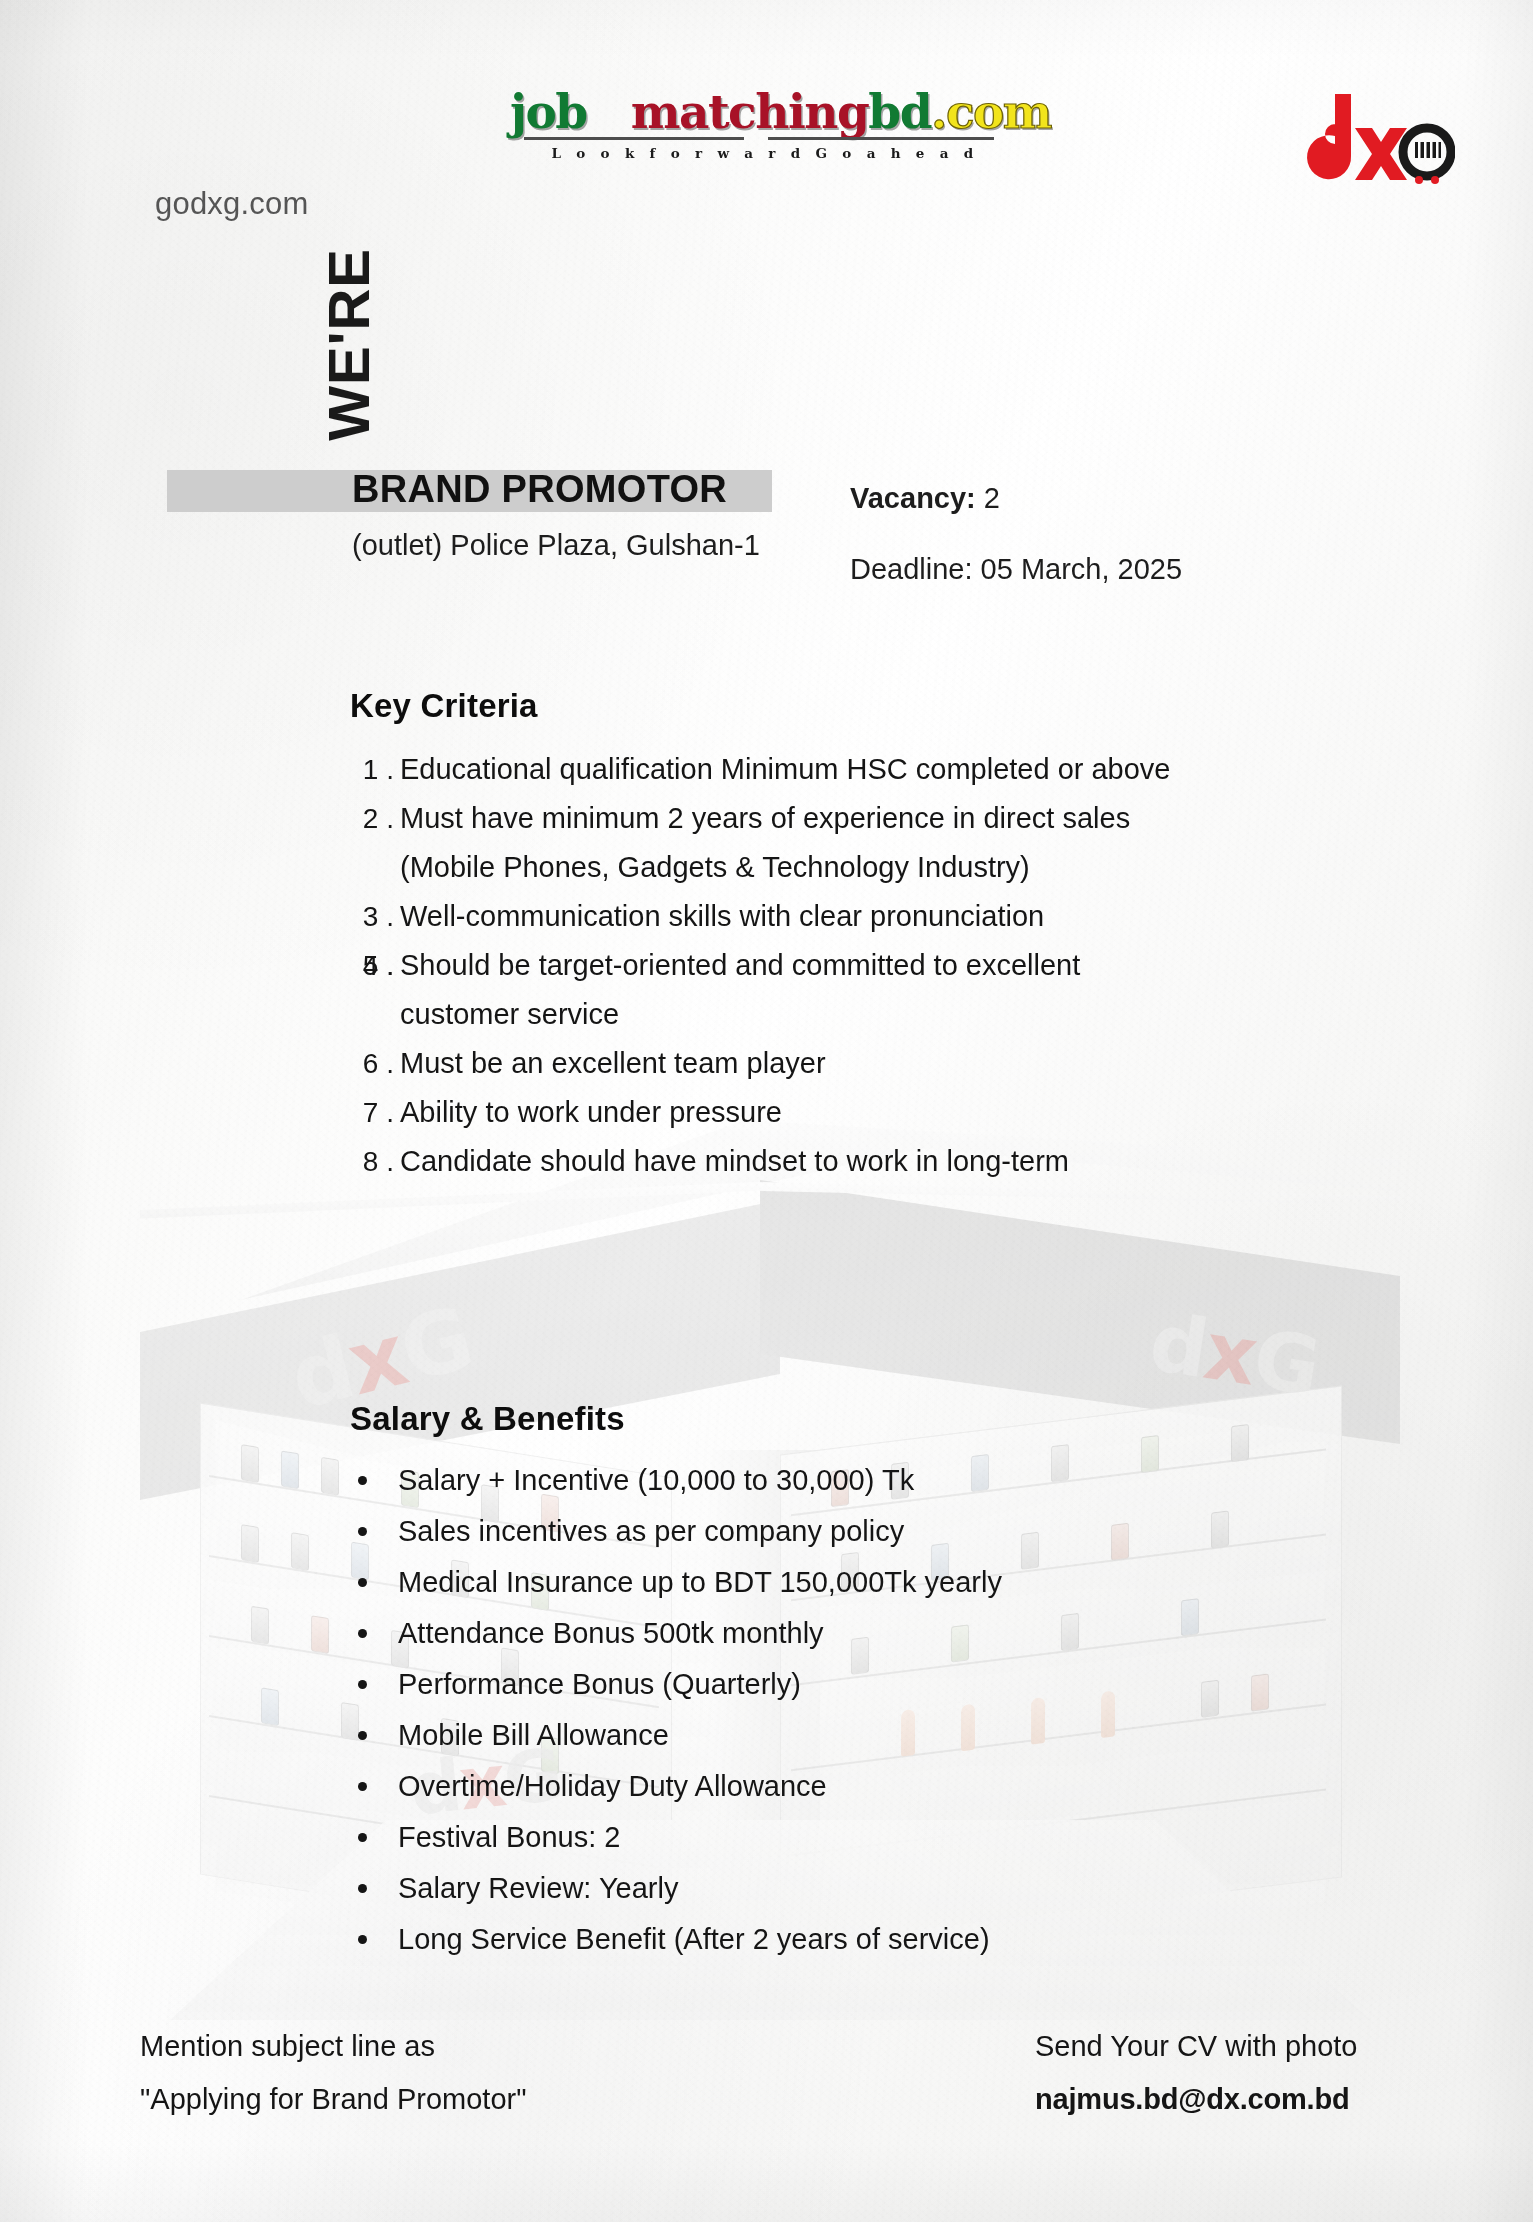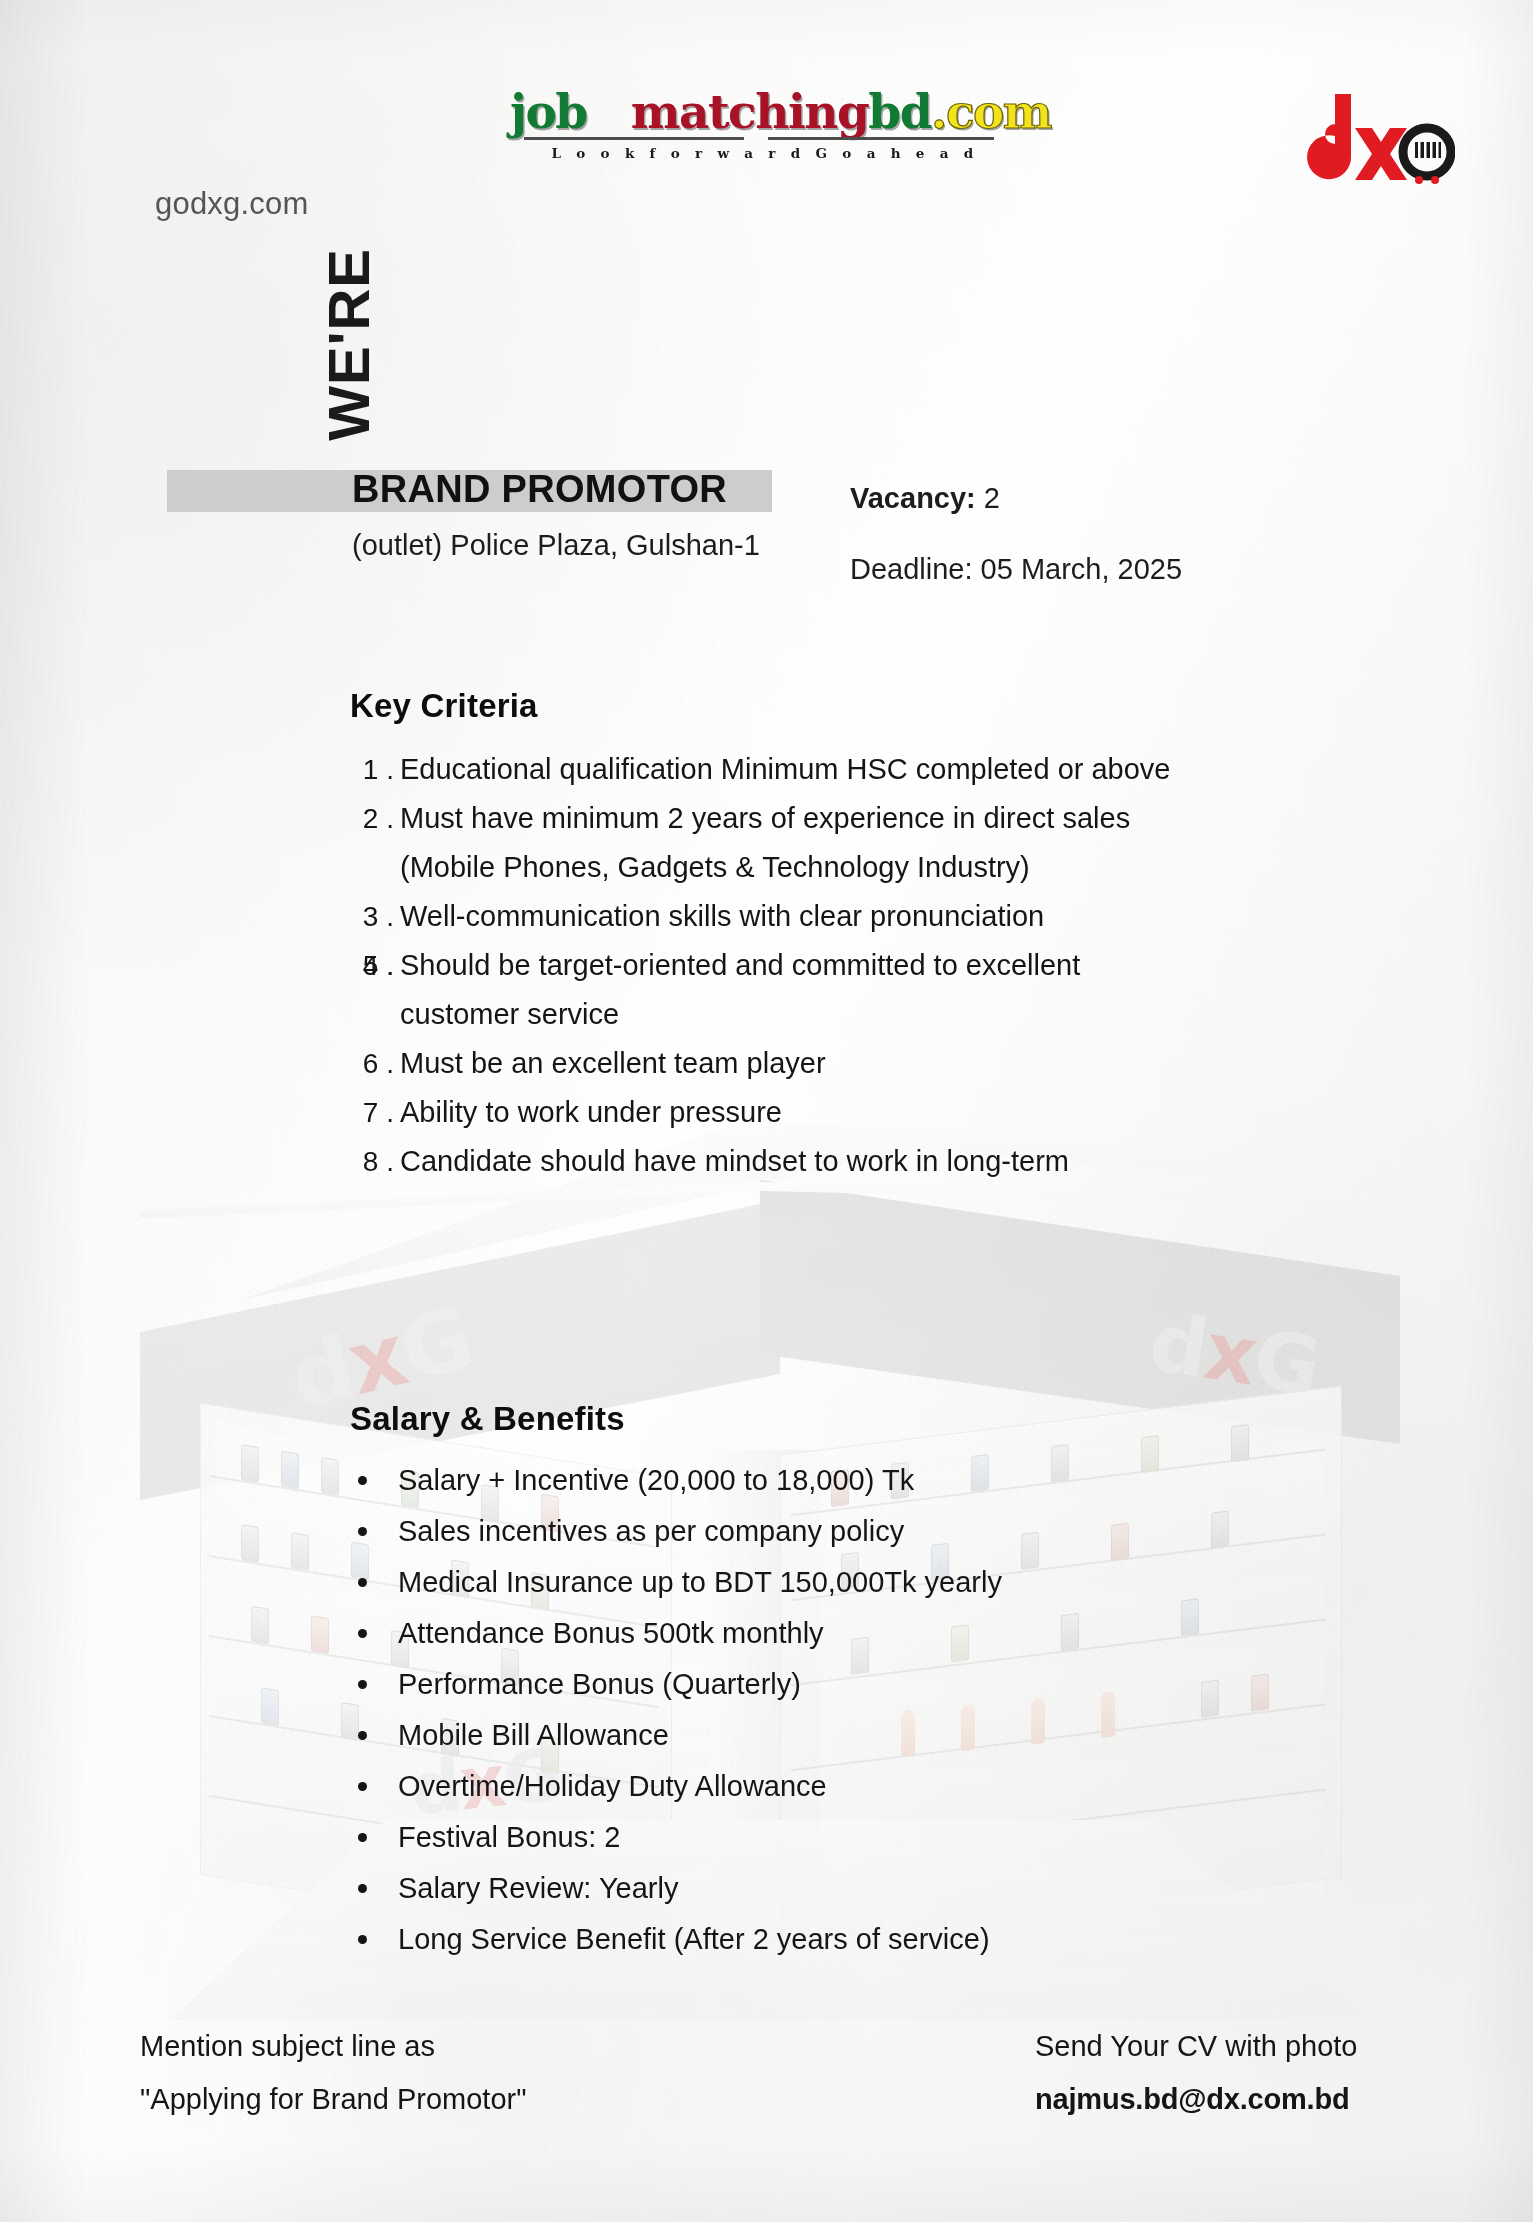--- a/index.html
+++ b/index.html
@@ -494,21 +494,21 @@
     <li><span class="num">3 .</span><span>Well-communication skills with clear pronunciation</span></li>
     <li><span class="num">4 .</span></li>
     <li><span class="num">5 .</span><span>Should be target-oriented and committed to excellent customer service</span></li>
     <li><span class="num">6 .</span><span>Must be an excellent team player</span></li>
     <li><span class="num">7 .</span><span>Ability to work under pressure</span></li>
     <li><span class="num">8 .</span><span>Candidate should have mindset to work in long-term</span></li>
   </ul>
 
   <div class="section-head benefits-head">Salary &amp; Benefits</div>
   <ul class="benefits-list">
-    <li><span class="dot"></span><span>Salary + Incentive (20,000 to 18,000) Tk</span></li>
+    <li><span class="dot"></span><span>Salary + Incentive (10,000 to 30,000) Tk</span></li>
     <li><span class="dot"></span><span>Sales incentives as per company policy</span></li>
     <li><span class="dot"></span><span>Medical Insurance up to BDT 150,000Tk yearly</span></li>
     <li><span class="dot"></span><span>Attendance Bonus 500tk monthly</span></li>
     <li><span class="dot"></span><span>Performance Bonus (Quarterly)</span></li>
     <li><span class="dot"></span><span>Mobile Bill Allowance</span></li>
     <li><span class="dot"></span><span>Overtime/Holiday Duty Allowance</span></li>
     <li><span class="dot"></span><span>Festival Bonus: 2</span></li>
     <li><span class="dot"></span><span>Salary Review: Yearly</span></li>
     <li><span class="dot"></span><span>Long Service Benefit (After 2 years of service)</span></li>
   </ul>

